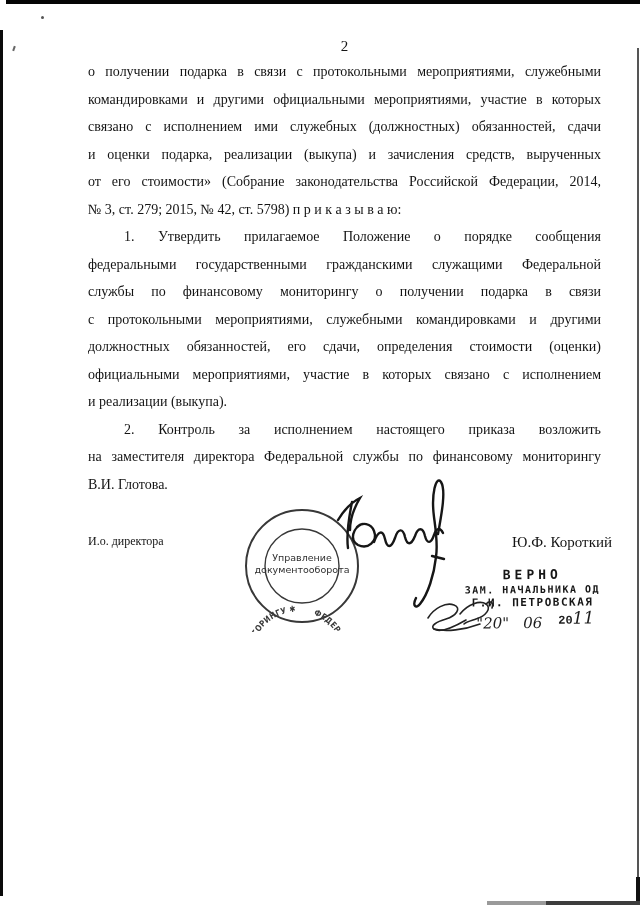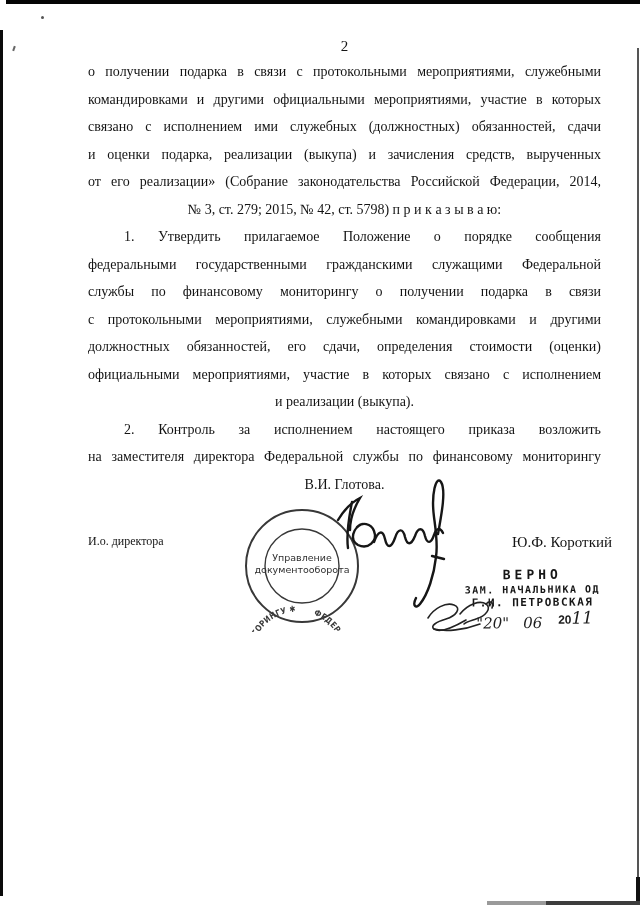--- a/index.html
+++ b/index.html
@@ -23,21 +23,21 @@
   .speck3{position:absolute;left:108px;top:270px;width:2px;height:2px;background:#8a8a8a;border-radius:50%;}
 
   .pagenum{
     position:absolute;left:88px;top:38px;width:513px;
     text-align:center;font-size:15px;color:#161616;
   }
   .text-block{
     position:absolute;left:88px;top:58px;width:513px;
     font-size:14px;line-height:27.5px;color:#141414;
   }
-  .ln{white-space:normal;text-align:center;}
+  .ln{white-space:normal;}
   .j{text-align:justify;text-align-last:justify;}
   .ind{padding-left:36px;}
 
   .sig-title{position:absolute;left:88px;top:534px;font-size:12px;color:#141414;}
   .sig-name{position:absolute;left:512px;top:534px;font-size:15px;color:#141414;}
 
   .stamp{position:absolute;left:236px;top:500px;}
   .ring-text{font-family:"DejaVu Sans", sans-serif;font-size:8.5px;font-weight:bold;
     fill:#3a3a3a;letter-spacing:0.3px;}
   .stamp-center{font-family:"DejaVu Sans", sans-serif;font-size:9.5px;fill:#2e2e2e;}
@@ -55,21 +55,21 @@
   .cert-l2{font-size:10px;letter-spacing:1.5px;margin-top:2px;}
   .cert-l3{font-size:11px;letter-spacing:1.5px;margin-top:1px;}
   .cert-date{
     display:flex;align-items:baseline;margin-top:3px;padding-left:36px;
     font-family:"DejaVu Serif", serif;font-style:italic;font-weight:normal;
     font-size:15px;color:#1d1d1d;
   }
   .cert-date .day{margin-right:14px;}
   .cert-date .month{margin-right:16px;}
   .cert-date .year{display:inline-flex;align-items:baseline;transform:translateY(-4px);}
-  .yr-stamp{font-family:Liberation Sans, sans-serif;font-style:normal;font-weight:bold;font-size:12px;}
+  .yr-stamp{font-family:Liberation Mono, monospace;font-style:normal;font-weight:bold;font-size:12px;}
   .yr-hand{font-family:"DejaVu Serif", serif;font-style:italic;font-size:17px;}
 
   .sig-petrov{position:absolute;left:424px;top:592px;z-index:4;}
   .sig-petrov path{stroke:#222;stroke-width:1.6;fill:none;stroke-linecap:round;}
 </style>
 </head>
 <body>
 
 <div class="page">
 
@@ -84,21 +84,21 @@
   <div class="speck3"></div>
 
   <div class="pagenum">2</div>
 
   <div class="text-block">
     <div>
       <div class="ln j">о получении подарка в связи с протокольными мероприятиями, служебными</div>
       <div class="ln j">командировками и другими официальными мероприятиями, участие в которых</div>
       <div class="ln j">связано с исполнением ими служебных (должностных) обязанностей, сдачи</div>
       <div class="ln j">и оценки подарка, реализации (выкупа) и зачисления средств, вырученных</div>
-      <div class="ln j">от его реализации» (Собрание законодательства Российской Федерации, 2014,</div>
+      <div class="ln j">от его стоимости» (Собрание законодательства Российской Федерации, 2014,</div>
       <div class="ln">№ 3, ст. 279; 2015, № 42, ст. 5798) п р и к а з ы в а ю:</div>
     </div>
     <div>
       <div class="ln j ind">1.&nbsp;Утвердить прилагаемое Положение о порядке сообщения</div>
       <div class="ln j">федеральными государственными гражданскими служащими Федеральной</div>
       <div class="ln j">службы по финансовому мониторингу о получении подарка в связи</div>
       <div class="ln j">с протокольными мероприятиями, служебными командировками и другими</div>
       <div class="ln j">должностных обязанностей, его сдачи, определения стоимости (оценки)</div>
       <div class="ln j">официальными мероприятиями, участие в которых связано с исполнением</div>
       <div class="ln">и реализации (выкупа).</div>

